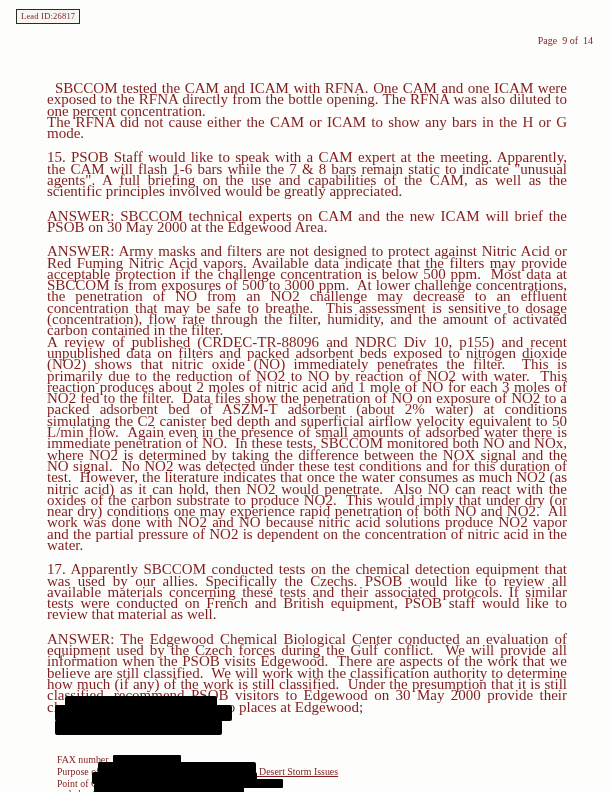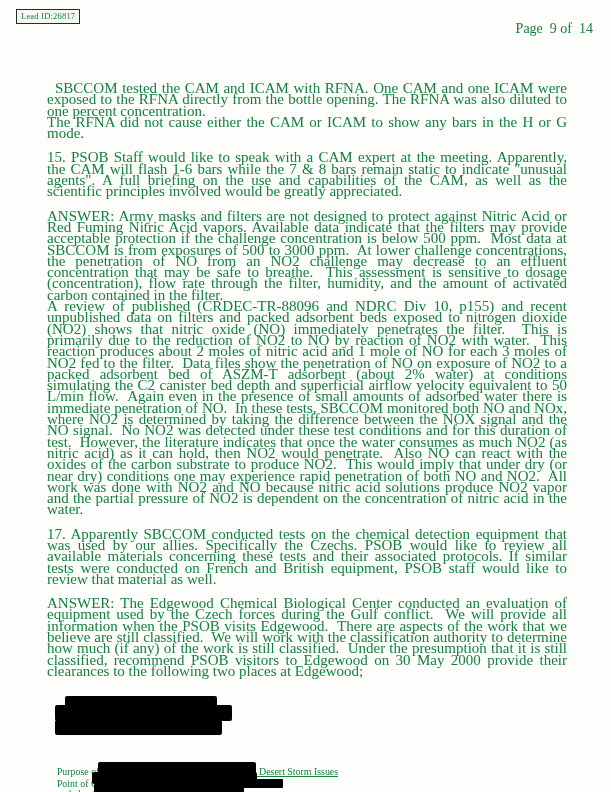--- a/index.html
+++ b/index.html
@@ -3,37 +3,37 @@
 <meta charset="utf-8">
 <style>
   * { margin: 0; padding: 0; box-sizing: border-box; }
   html, body { background: #ffffff; }
   .page {
     position: relative;
     width: 611px;
     height: 792px;
     background: #fdfdfb;
     font-family: "Liberation Serif", serif;
-    color: #15803d;
+    color: #7f1d1d;
     overflow: hidden;
   }
   
   .lead-id {
     position: absolute;
     left: 16px; top: 9px;
     font-size: 8.5px;
     border: 1px solid #2b2b2b;
     padding: 1px 4px 2px 4px;
     letter-spacing: 0.2px;
     background: #f6f6f2;
   }
   .page-num {
     position: absolute;
-    right: 18px; top: 21px;
-    font-size: 14px;
+    right: 18px; top: 35px;
+    font-size: 10px;
     white-space: pre;
   }
   
   .content {
     position: absolute;
     left: 47px; top: 83px;
     width: 520px;
   }
   .para {
     font-size: 15px;
@@ -85,32 +85,36 @@
 
 <div class="page">
 
   <span class="lead-id">Lead ID:26817</span>
   <span class="page-num">Page  9 of  14</span>
 
   <div class="content">
     <p class="para indent">SBCCOM tested the CAM and ICAM with RFNA. One CAM and one ICAM were exposed to the RFNA directly from the bottle opening. The RFNA was also diluted to one percent concentration.
 The RFNA did not cause either the CAM or ICAM to show any bars in the H or G mode.</p>
     <p class="para">15. PSOB Staff would like to speak with a CAM expert at the meeting. Apparently, the CAM will flash 1-6 bars while the 7 &amp; 8 bars remain static to indicate "unusual agents". A full briefing on the use and capabilities of the CAM, as well as the scientific principles involved would be greatly appreciated.</p>
+    <p class="para">ANSWER: SBCCOM technical experts on CAM and the new ICAM will brief the PSOB on 30 May 2000 at the Edgewood Area.</p>
     <p class="para gap-large">ANSWER: Army masks and filters are not designed to protect against Nitric Acid or Red Fuming Nitric Acid vapors. Available data indicate that the filters may provide acceptable protection if the challenge concentration is below 500 ppm.  Most data at SBCCOM is from exposures of 500 to 3000 ppm.  At lower challenge concentrations, the penetration of NO from an NO2 challenge may decrease to an effluent concentration that may be safe to breathe.  This assessment is sensitive to dosage (concentration), flow rate through the filter, humidity, and the amount of activated carbon contained in the filter.
 A review of published (CRDEC-TR-88096 and NDRC Div 10, p155) and recent unpublished data on filters and packed adsorbent beds exposed to nitrogen dioxide (NO2) shows that nitric oxide (NO) immediately penetrates the filter.  This is primarily due to the reduction of NO2 to NO by reaction of NO2 with water.  This reaction produces about 2 moles of nitric acid and 1 mole of NO for each 3 moles of NO2 fed to the filter.  Data files show the penetration of NO on exposure of NO2 to a packed adsorbent bed of ASZM-T adsorbent (about 2% water) at conditions simulating the C2 canister bed depth and superficial airflow velocity equivalent to 50 L/min flow.  Again even in the presence of small amounts of adsorbed water there is immediate penetration of NO.  In these tests, SBCCOM monitored both NO and NOx, where NO2 is determined by taking the difference between the NOX signal and the NO signal.  No NO2 was detected under these test conditions and for this duration of test.  However, the literature indicates that once the water consumes as much NO2 (as nitric acid) as it can hold, then NO2 would penetrate.  Also NO can react with the oxides of the carbon substrate to produce NO2.  This would imply that under dry (or near dry) conditions one may experience rapid penetration of both NO and NO2.  All work was done with NO2 and NO because nitric acid solutions produce NO2 vapor and the partial pressure of NO2 is dependent on the concentration of nitric acid in the water.</p>
     <p class="para">17. Apparently SBCCOM conducted tests on the chemical detection equipment that was used by our allies. Specifically the Czechs. PSOB would like to review all available materials concerning these tests and their associated protocols. If similar tests were conducted on French and British equipment, PSOB staff would like to review that material as well.</p>
     <p class="para last">ANSWER: The Edgewood Chemical Biological Center conducted an evaluation of equipment used by the Czech forces during the Gulf conflict.  We will provide all information when the PSOB visits Edgewood.  There are aspects of the work that we believe are still classified.  We will work with the classification authority to determine how much (if any) of the work is still classified.  Under the presumption that it is still classified, recommend PSOB visitors to Edgewood on 30 May 2000 provide their clearances to the following two places at Edgewood;</p>
   </div>
 
   <div class="blob blob1">
     <div class="b b1"></div>
     <div class="b b2"></div>
     <div class="b b3"></div>
   </div>
 
+  <div class="fline fax-line">
+    <span>FAX number</span><span class="bar bar-fax"></span>
+  </div>
 
   <div class="fline purpose-line">
     <span>Purpose of Visit:  </span><span class="underline">PSOB Discussions on Operation Desert Storm Issues</span>
   </div>
 
   <div class="fline poc-line">
     <span>Point of Contact:</span><span class="bar bar-poc1"></span><span>PM SMOKE</span><span class="bar bar-poc2"></span>
   </div>
 
   <div class="fline also-line">

